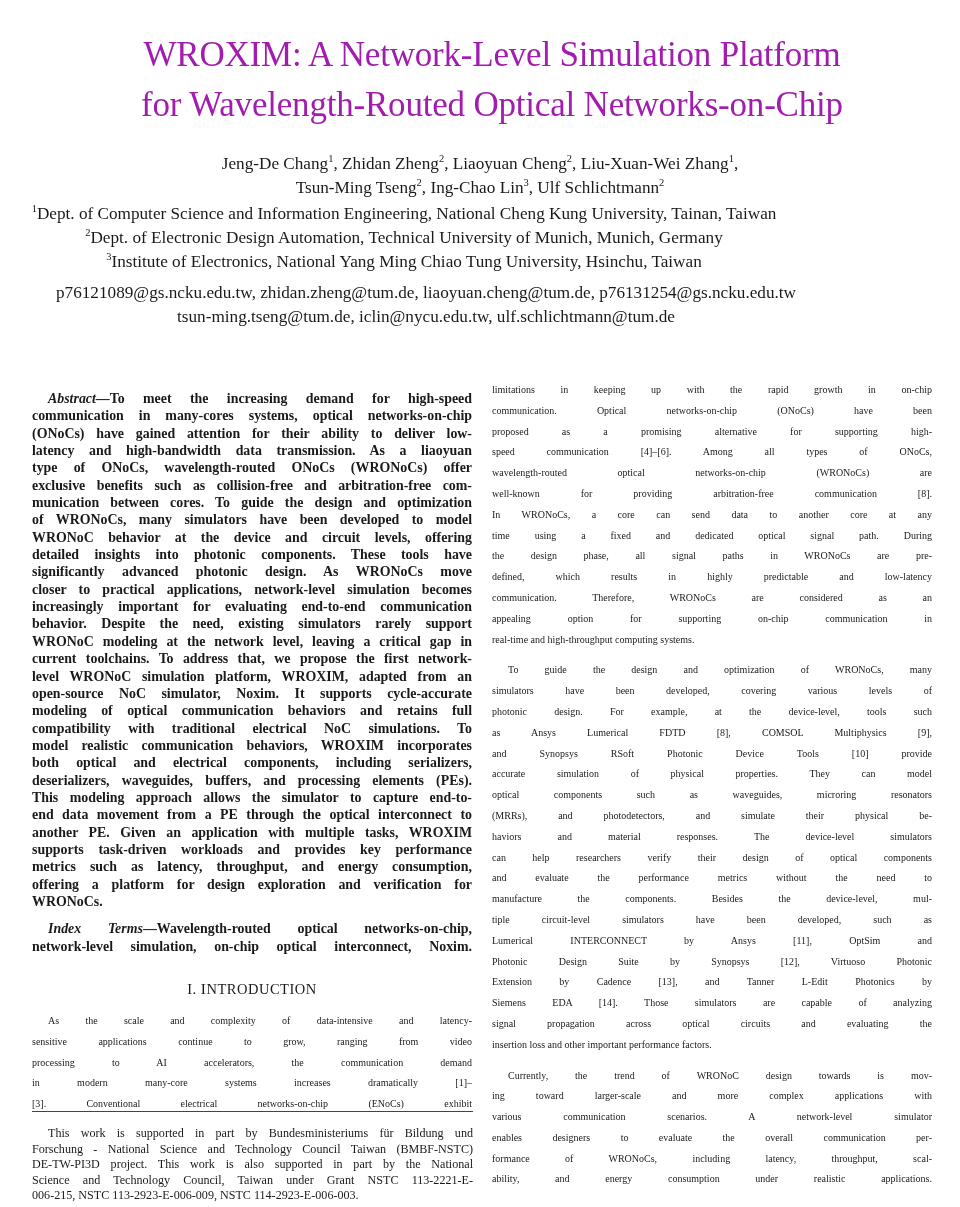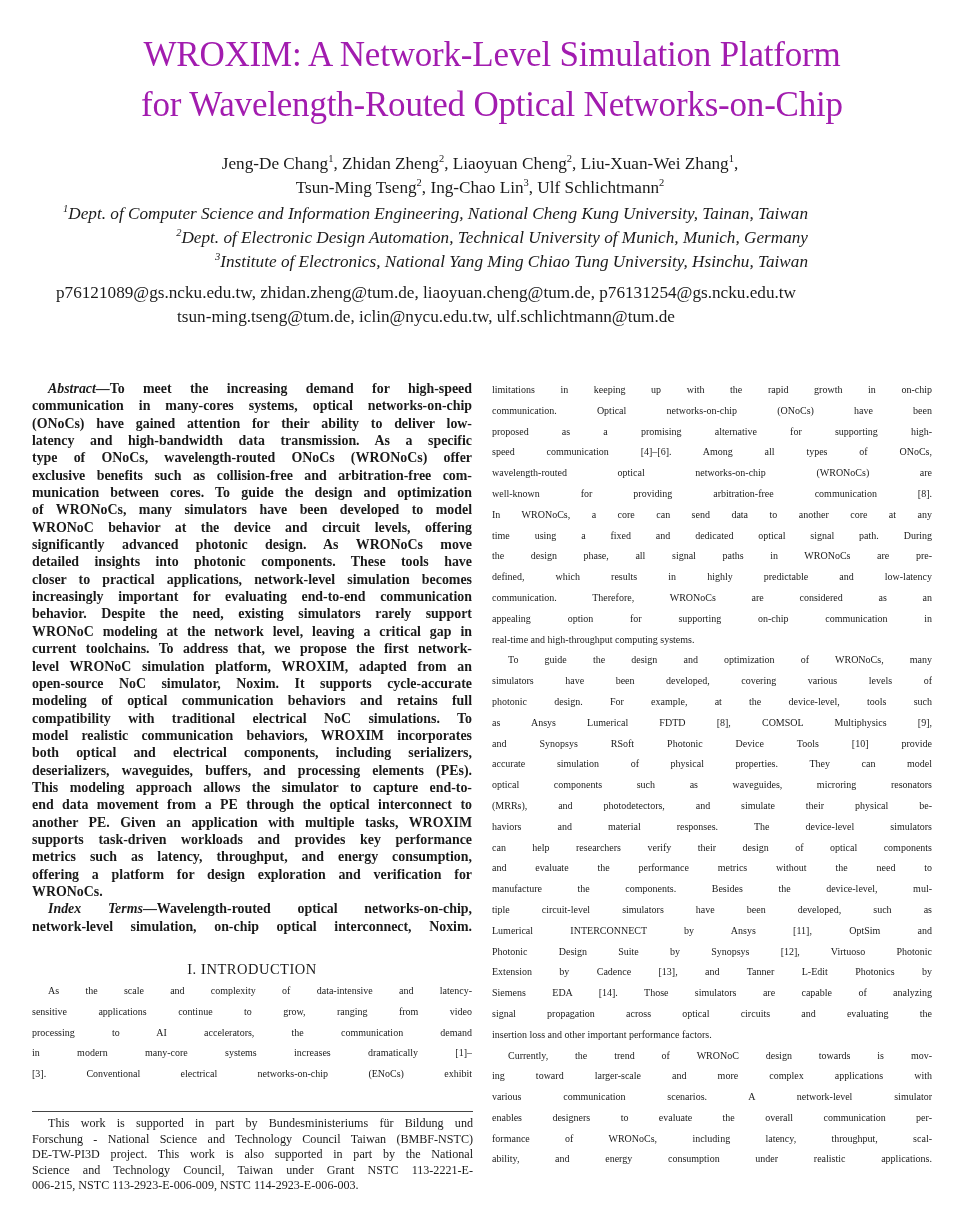--- a/index.html
+++ b/index.html
@@ -13,40 +13,40 @@
     letter-spacing: -0.2px;
   }
   .title .tl { display: block; white-space: nowrap; }
   .authors {
     position: absolute; left: 0; width: 960px; top: 152px;
     text-align: center; font-size: 17.2px; line-height: 24px;
   }
   .authors .al { display: block; white-space: nowrap; }
   .affils {
     position: absolute; left: 0; width: 808px; top: 202px;
-    text-align: right; font-size: 17.2px; line-height: 24px; font-style: italic;
+    text-align: center; font-size: 17.2px; line-height: 24px;
   }
   .affils .af { display: block; white-space: nowrap; }
   .emails {
     position: absolute; left: 0; width: 852px; top: 281px;
     text-align: center; font-size: 17.2px; line-height: 24px;
   }
   .emails .em { display: block; white-space: nowrap; }
   sup { font-size: 10.5px; vertical-align: 7px; line-height: 0; }
 
   .col { position: absolute; width: 440px; }
   .col-left { left: 32px; top: 380px; }
   .col-right { left: 492px; top: 380px; }
 
   .jl {
     display: block; height: 20.8px; line-height: 20.8px; white-space: nowrap;
     text-align: justify; text-align-last: justify; overflow: hidden;
   }
   .jl.last { text-align-last: left; }
-  .jl.indent { padding-left: 16px; }
+  .jl.indent { padding-left: 16px; margin-top: 10px; }
   .abs .jl { font-weight: bold; font-size: 13.9px; height: 17.35px; line-height: 17.35px; }
   .abs em { font-weight: bold; font-style: italic; }
   .body-text .jl { font-size: 10px; }
 
   .section-heading {
     text-align: center; font-size: 14.5px; letter-spacing: 0.5px;
     height: 24px; line-height: 24px; margin-top: 10px;
   }
   .section-heading .sc-big { font-size: 15.5px; }
 
@@ -88,28 +88,28 @@
 <div class="emails">
   <span class="em">p76121089@gs.ncku.edu.tw, zhidan.zheng@tum.de, liaoyuan.cheng@tum.de, p76131254@gs.ncku.edu.tw</span>
   <span class="em">tsun-ming.tseng@tum.de, iclin@nycu.edu.tw, ulf.schlichtmann@tum.de</span>
 </div>
 
 <div class="col col-left">
   <div class="abs" id="abstract-block">
       <span class="jl indent"><em>Abstract</em><span>—To meet the increasing demand for high-speed</span></span>
       <span class="jl">communication in many-cores systems, optical networks-on-chip</span>
       <span class="jl">(ONoCs) have gained attention for their ability to deliver low-</span>
-      <span class="jl">latency and high-bandwidth data transmission. As a specific</span>
+      <span class="jl">latency and high-bandwidth data transmission. As a liaoyuan</span>
       <span class="jl">type of ONoCs, wavelength-routed ONoCs (WRONoCs) offer</span>
       <span class="jl">exclusive benefits such as collision-free and arbitration-free com-</span>
       <span class="jl">munication between cores. To guide the design and optimization</span>
       <span class="jl">of WRONoCs, many simulators have been developed to model</span>
       <span class="jl">WRONoC behavior at the device and circuit levels, offering</span>
+      <span class="jl">detailed insights into photonic components. These tools have</span>
       <span class="jl">significantly advanced photonic design. As WRONoCs move</span>
-      <span class="jl">detailed insights into photonic components. These tools have</span>
       <span class="jl">closer to practical applications, network-level simulation becomes</span>
       <span class="jl">increasingly important for evaluating end-to-end communication</span>
       <span class="jl">behavior. Despite the need, existing simulators rarely support</span>
       <span class="jl">WRONoC modeling at the network level, leaving a critical gap in</span>
       <span class="jl">current toolchains. To address that, we propose the first network-</span>
       <span class="jl">level WRONoC simulation platform, WROXIM, adapted from an</span>
       <span class="jl">open-source NoC simulator, Noxim. It supports cycle-accurate</span>
       <span class="jl">modeling of optical communication behaviors and retains full</span>
       <span class="jl">compatibility with traditional electrical NoC simulations. To</span>
       <span class="jl">model realistic communication behaviors, WROXIM incorporates</span>

